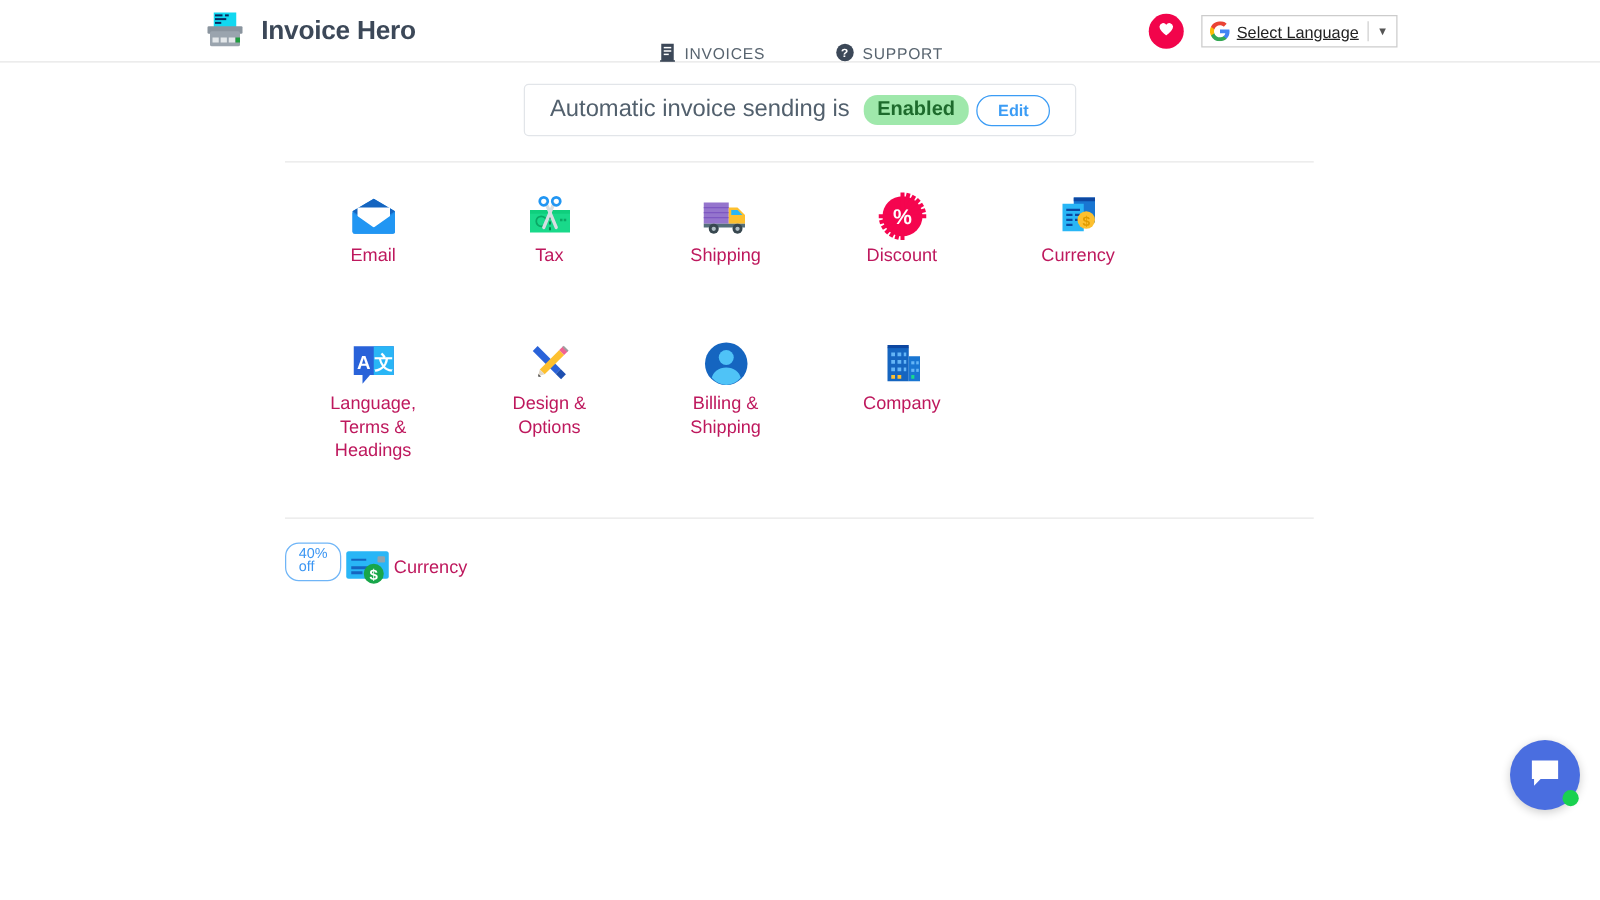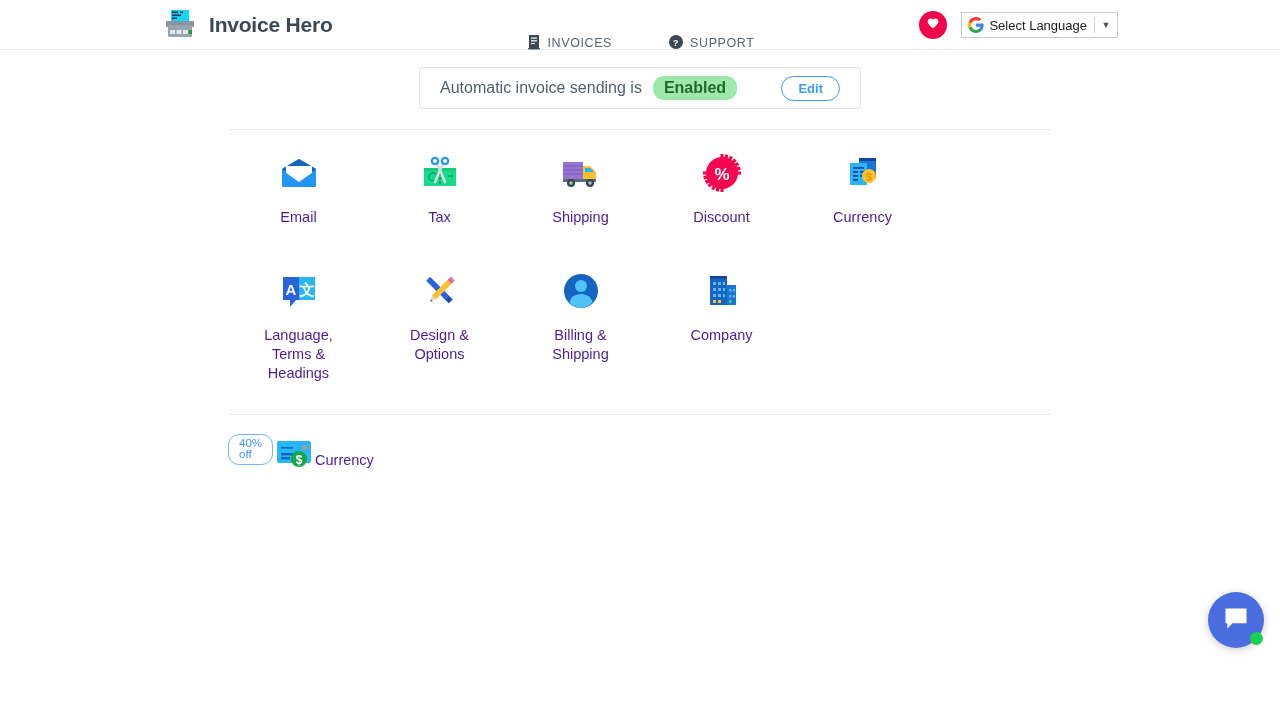--- a/index.html
+++ b/index.html
@@ -67,39 +67,39 @@
   }
   .lang-select {
     display: flex; align-items: center;
     height: 26px;
     border: 1px solid #cccccc;
     background: #fff;
     font-size: 13px; color: #222;
     padding: 0 0 0 6px;
     cursor: pointer;
   }
-  .lang-label { padding: 0 7px 0 5px; white-space: nowrap; }
+  .lang-label { padding: 0 7px 0 5px; white-space: nowrap; text-decoration: underline; }
   .lang-sep { width: 1px; height: 16px; background: #cfcfcf; }
   .lang-caret {
     width: 22px; text-align: center; font-size: 9px; color: #555;
   }
   .g-icon { width: 16px; height: 16px; display:block; }
 
   
   .notice {
     position: absolute;
     left: 419px; top: 67px;
     width: 442px; height: 42px;
     border: 1px solid #e2e5e9;
     border-radius: 4px;
     background: #fff;
     display: flex; align-items: center;
     padding: 0 20px;
   }
-  .notice-text { font-size: 16px; color: #52606d; }
+  .notice-text { font-size: 19px; color: #52606d; }
   .badge-enabled {
     margin-left: 11px;
     background: #9fe8ab;
     color: #1d6b2c;
     font-size: 16px; font-weight: bold;
     border-radius: 11px;
     padding: 4px 11px;
     line-height: 1;
   }
   .edit-btn {
@@ -132,22 +132,22 @@
   .tile-grid.row1 { top: 152px; }
   .tile-grid.row2 { top: 270px; }
   .tile {
     width: 141px;
     display: flex; flex-direction: column; align-items: center;
     cursor: pointer;
     padding-top: 0;
   }
   .tile-ico { width: 42px; height: 42px; display: block; }
   .tile-label {
-    margin-top: 14px;
-    font-size: 14.5px; color: #4c1d95;
+    margin-top: 2px;
+    font-size: 14.5px; color: #be185d;
     text-align: center; line-height: 19px;
     max-width: 110px;
   }
 
   
   .pricing-wrap {
     position: absolute;
     left: 228px; top: 432px;
     width: 141px;
     display: flex; align-items: center;

